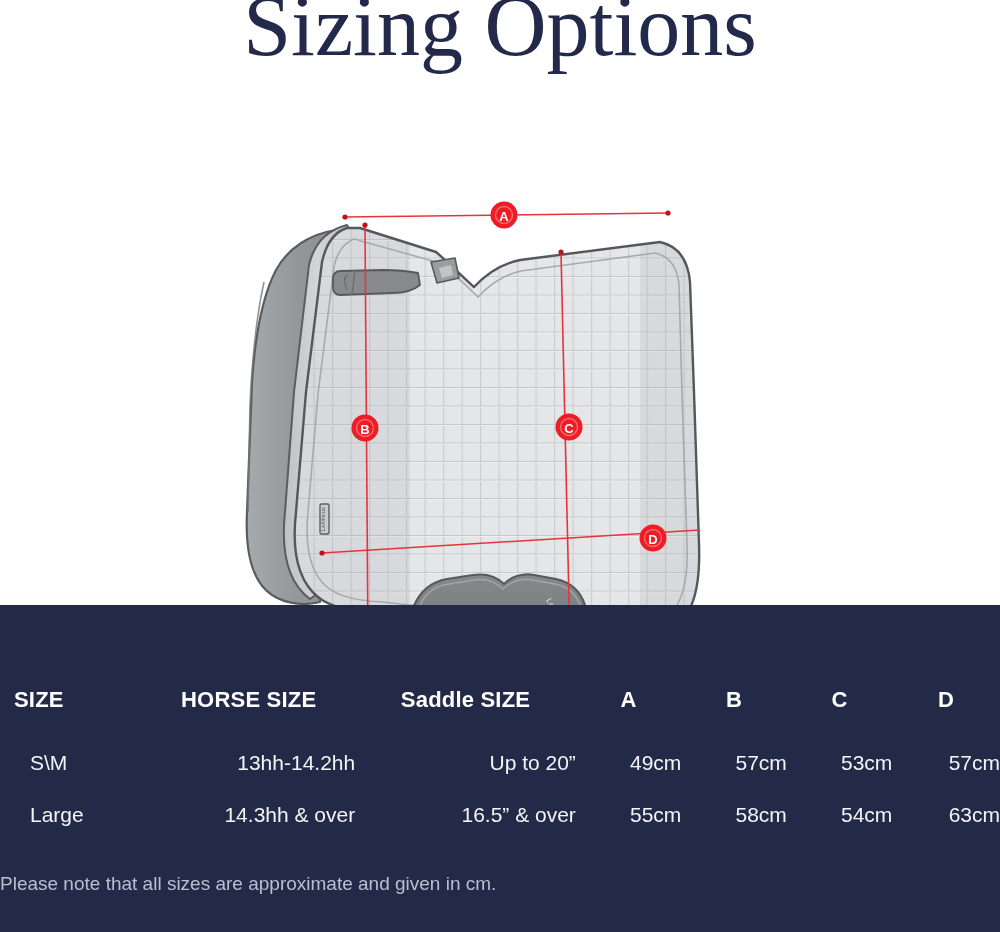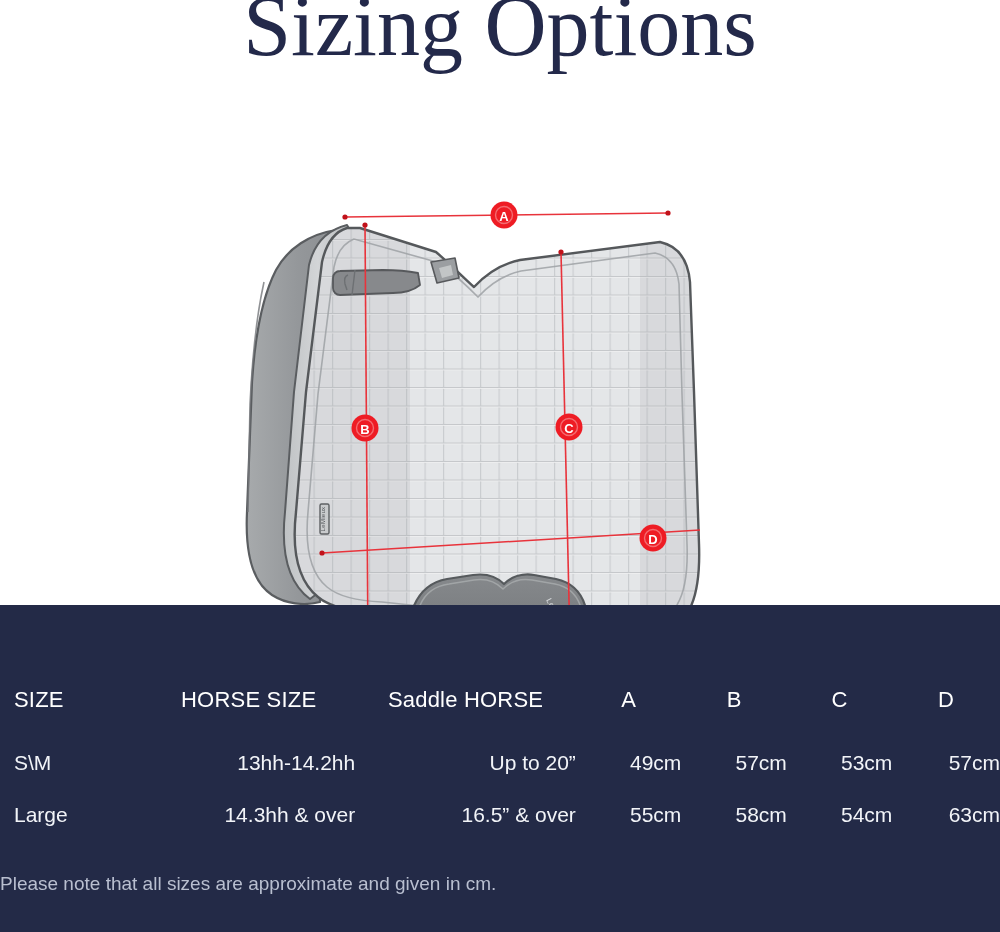--- a/index.html
+++ b/index.html
@@ -48,41 +48,41 @@
   .tbl col.c0{width:132px;}
   .tbl col.c1{width:198px;}
   .tbl col.c2{width:205px;}
   .tbl col.c3{width:98px;}
   .tbl col.c4{width:98px;}
   .tbl col.c5{width:98px;}
   .tbl col.c6{width:100px;}
 
   .tbl th{
     color:#ffffff;
-    font-weight:normal;
+    font-weight:bold;
     font-size:22px;
     letter-spacing:0.2px;
     padding:0;
     height:58px;
     vertical-align:middle;
     text-align:center;
     font-family:"Liberation Sans", sans-serif;
   }
   .tbl th.left{text-align:left;padding-left:14px;}
   .tbl td{
     color:#f2f4f8;
     font-weight:400;
     font-size:21px;
     padding:0;
     height:52px;
     vertical-align:middle;
     text-align:right;
     font-family:"Liberation Sans", sans-serif;
   }
-  .tbl td.left{text-align:left;padding-left:14px;}
+  .tbl td.left{text-align:left;padding-left:30px;}
   .head-row{height:74px;}
   .thead-pad{height:0;}
 
   .note{
     position:absolute;left:0;top:268px;width:1000px;
     text-align:left;
     color:#b9bfd0;
     font-size:19px;
     font-family:"Liberation Sans", sans-serif;
   }
@@ -340,21 +340,21 @@
           <col class="c5">
           <col class="c6">
       </colgroup>
       <thead>
         <tr class="thead-pad">
             <td colspan="7" style="height:58px;padding:0;border:0;"></td>
           </tr>
         <tr class="head-row">
           <th class="left">SIZE</th>
           <th>HORSE SIZE</th>
-          <th>Saddle HORSE</th>
+          <th>Saddle SIZE</th>
           <th>A</th>
           <th>B</th>
           <th>C</th>
           <th>D</th>
         </tr>
       </thead>
       <tbody>
         <tr>
           <td class="left">S\M</td>
           <td>13hh-14.2hh</td>

